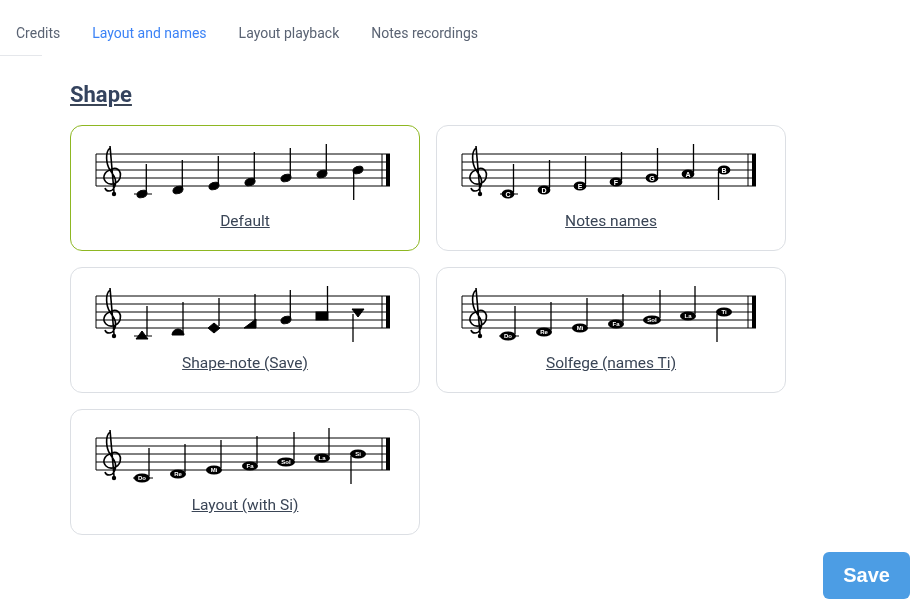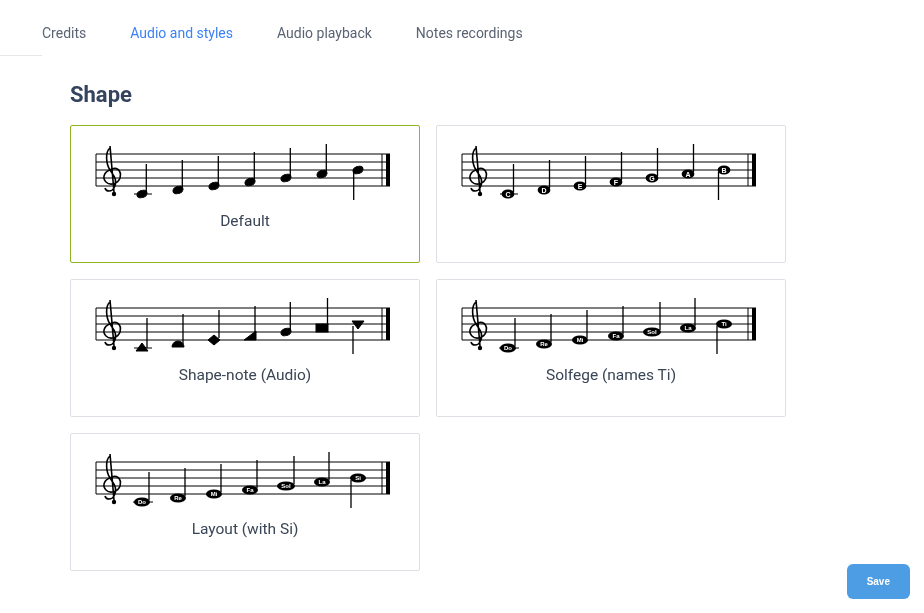--- a/index.html
+++ b/index.html
@@ -1,21 +1,20 @@
 <!DOCTYPE html>
 <html><head>
 <meta charset="utf-8">
 <style>
   * { box-sizing: border-box; margin: 0; padding: 0; }
   html, body { width: 924px; height: 613px; font-family: -apple-system, BlinkMacSystemFont, "Segoe UI", Roboto, sans-serif; background: #fff; color: #3a4556; overflow: hidden; }
   .tabs {
     display: flex;
-    gap: 12px;
+    gap: 0;
     border-bottom: 1px solid #e5e7eb;
-    padding-left: 26px;
     height: 56px;
     align-items: flex-end;
   }
   .tab {
     padding: 11px 16px 12px;
     font-size: 14px;
     color: #5a6373;
     cursor: pointer;
     border-bottom: 2px solid transparent;
     white-space: nowrap;
@@ -25,36 +24,37 @@
     border-bottom-color: #3b82f6;
   }
   .panel {
     position: absolute;
     top: 42px;
     left: 42px;
     right: 0;
     bottom: 0;
     background: #fff;
     padding: 40px 28px 0 28px;
+    text-decoration: underline;
   }
   .section-title {
     font-size: 22px;
     font-weight: 700;
     color: #34435e;
     margin-bottom: 18px;
   }
   .grid {
     display: grid;
     grid-template-columns: 350px 350px;
     gap: 16px 16px;
   }
   .card {
     border: 1px solid #dcdfe4;
-    border-radius: 2px;
-    padding: 14px 14px 32px;
+    border-radius: 12px;
+    padding: 14px 14px 20px;
     cursor: pointer;
     background: #fff;
   }
   .card.selected {
     border-color: #8eb722;
   }
   .card-label {
     text-align: center;
     font-size: 15.5px;
     color: #3a4556;
@@ -66,35 +66,35 @@
   }
   .save-btn {
     position: absolute;
     right: 14px;
     bottom: 14px;
     background: #4c9de4;
     color: #fff;
     border: none;
     border-radius: 6px;
     padding: 12px 20px;
-    font-size: 10px;
+    font-size: 20px;
     font-weight: 600;
     cursor: pointer;
   }
   svg { display: block; }
   .note-letter { font: bold 7px sans-serif; fill: #fff; stroke: #000; stroke-width: 0.5; paint-order: stroke; }
   .note-sol { font: bold 6px sans-serif; fill: #fff; stroke: #000; stroke-width: 0.5; paint-order: stroke; }
 </style>
 </head>
 <body>
 
 <div class="tabs">
   <div class="tab">Credits</div>
-  <div class="tab active">Audio and styles</div>
-  <div class="tab">Audio playback</div>
+  <div class="tab active">Layout and names</div>
+  <div class="tab">Layout playback</div>
   <div class="tab">Notes recordings</div>
 </div>
 
 <div class="panel">
   <div class="section-title">Shape</div>
 
   <div class="grid">
 
     <div class="card selected">
       <div class="staff-wrap">
@@ -200,20 +200,21 @@
                 <line x1="5.5" y1="-2" x2="5.5" y2="-30" stroke="#000" stroke-width="1.3"></line>
               </g>
             <g transform="translate(268,30)">
                 <ellipse rx="6.4" ry="4.6" fill="#000"></ellipse>
                 <text class="note-letter" text-anchor="middle" dy="2.5">B</text>
                 <line x1="-5.5" y1="2" x2="-5.5" y2="30" stroke="#000" stroke-width="1.3"></line>
               </g>
           </g>
         </svg>
       </div>
+      <div class="card-label">Notes names</div>
     </div>
 
     <div class="card">
       <div class="staff-wrap">
         <svg width="310" height="62" viewBox="0 0 310 62">
           <g stroke="#000" stroke-width="1" fill="none">
             <line x1="6" y1="14" x2="300" y2="14"></line>
               <line x1="6" y1="22" x2="300" y2="22"></line>
               <line x1="6" y1="30" x2="300" y2="30"></line>
               <line x1="6" y1="38" x2="300" y2="38"></line>
@@ -259,21 +260,21 @@
                 <line x1="5.5" y1="-3" x2="5.5" y2="-30" stroke-width="1.3"></line>
               </g>
 
             <g transform="translate(268,30)">
                 <path d="M-6 -3 L6 -3 L0 5 Z"></path>
                 <line x1="-5" y1="2" x2="-5" y2="30" stroke-width="1.3"></line>
               </g>
           </g>
         </svg>
       </div>
-      <div class="card-label">Shape-note (Audio)</div>
+      <div class="card-label">Shape-note (Save)</div>
     </div>
 
     <div class="card">
       <div class="staff-wrap">
         <svg width="310" height="62" viewBox="0 0 310 62">
           <g stroke="#000" stroke-width="1" fill="none">
             <line x1="6" y1="14" x2="300" y2="14"></line>
               <line x1="6" y1="22" x2="300" y2="22"></line>
               <line x1="6" y1="30" x2="300" y2="30"></line>
               <line x1="6" y1="38" x2="300" y2="38"></line>

